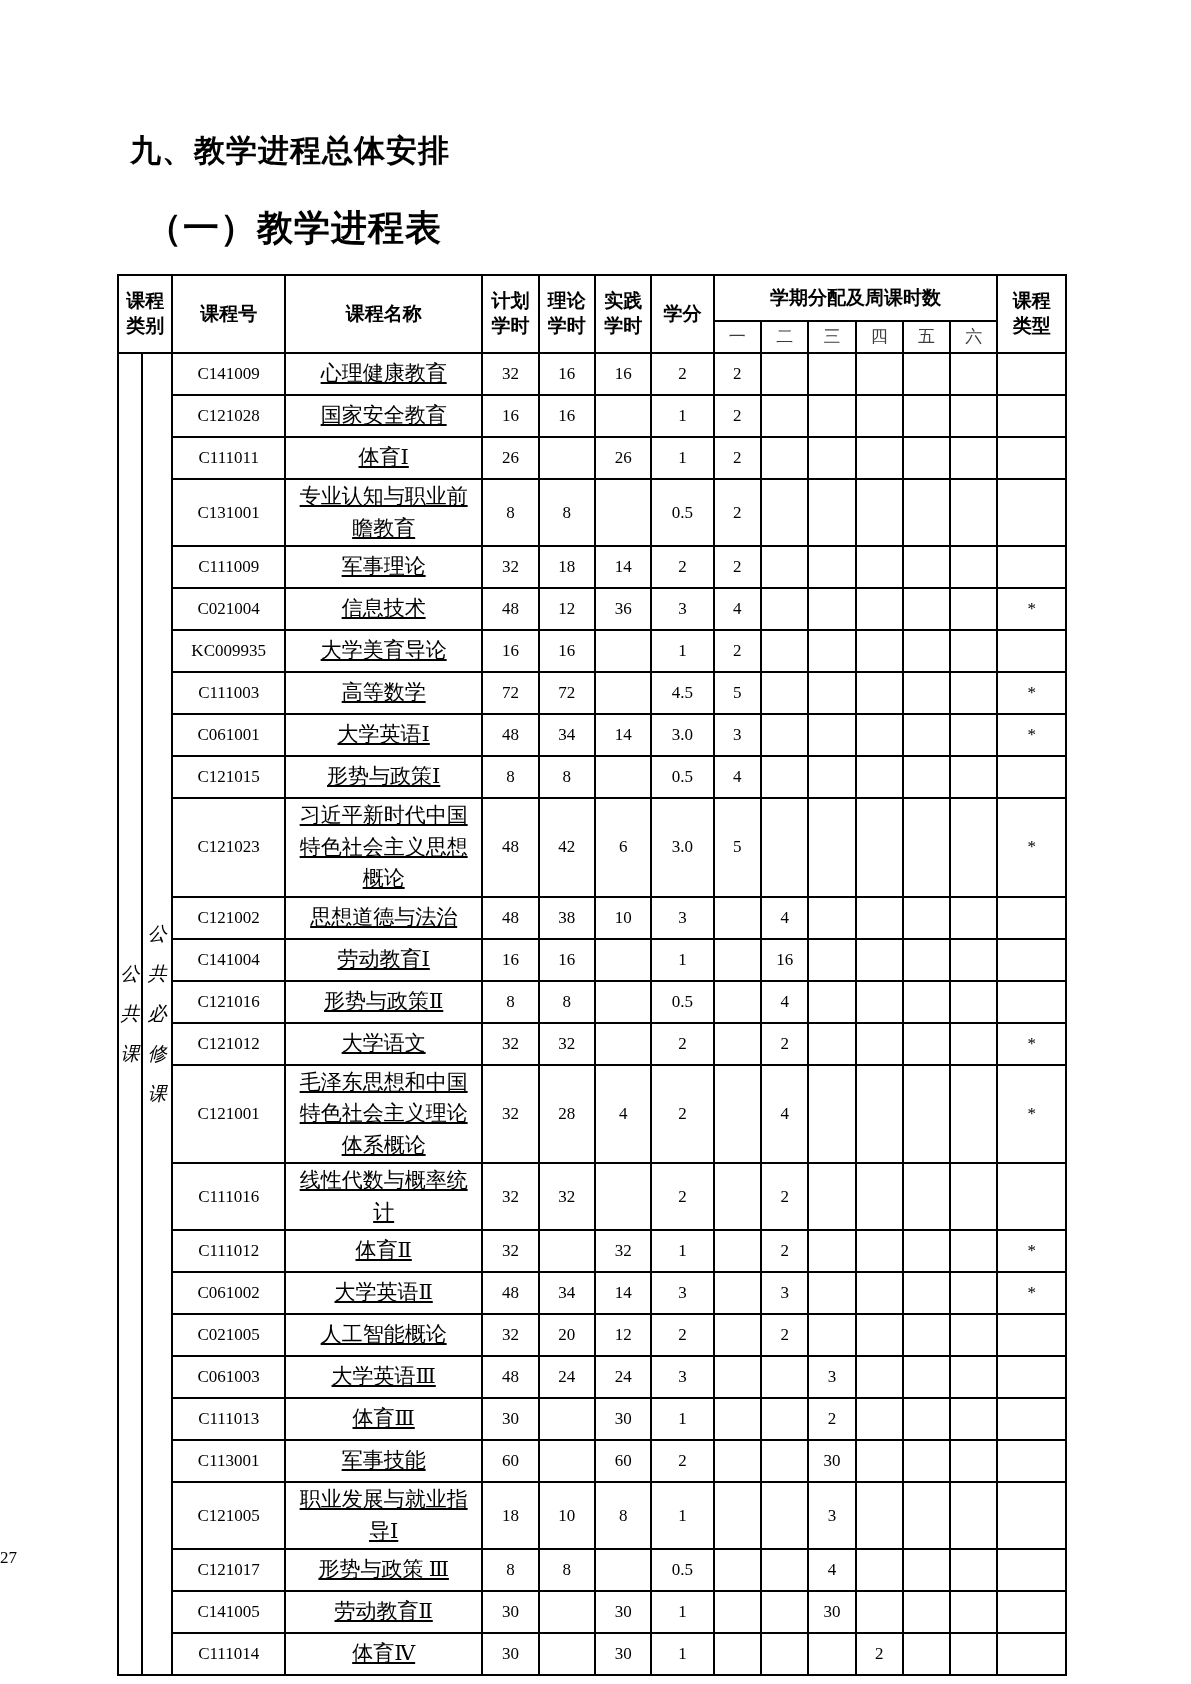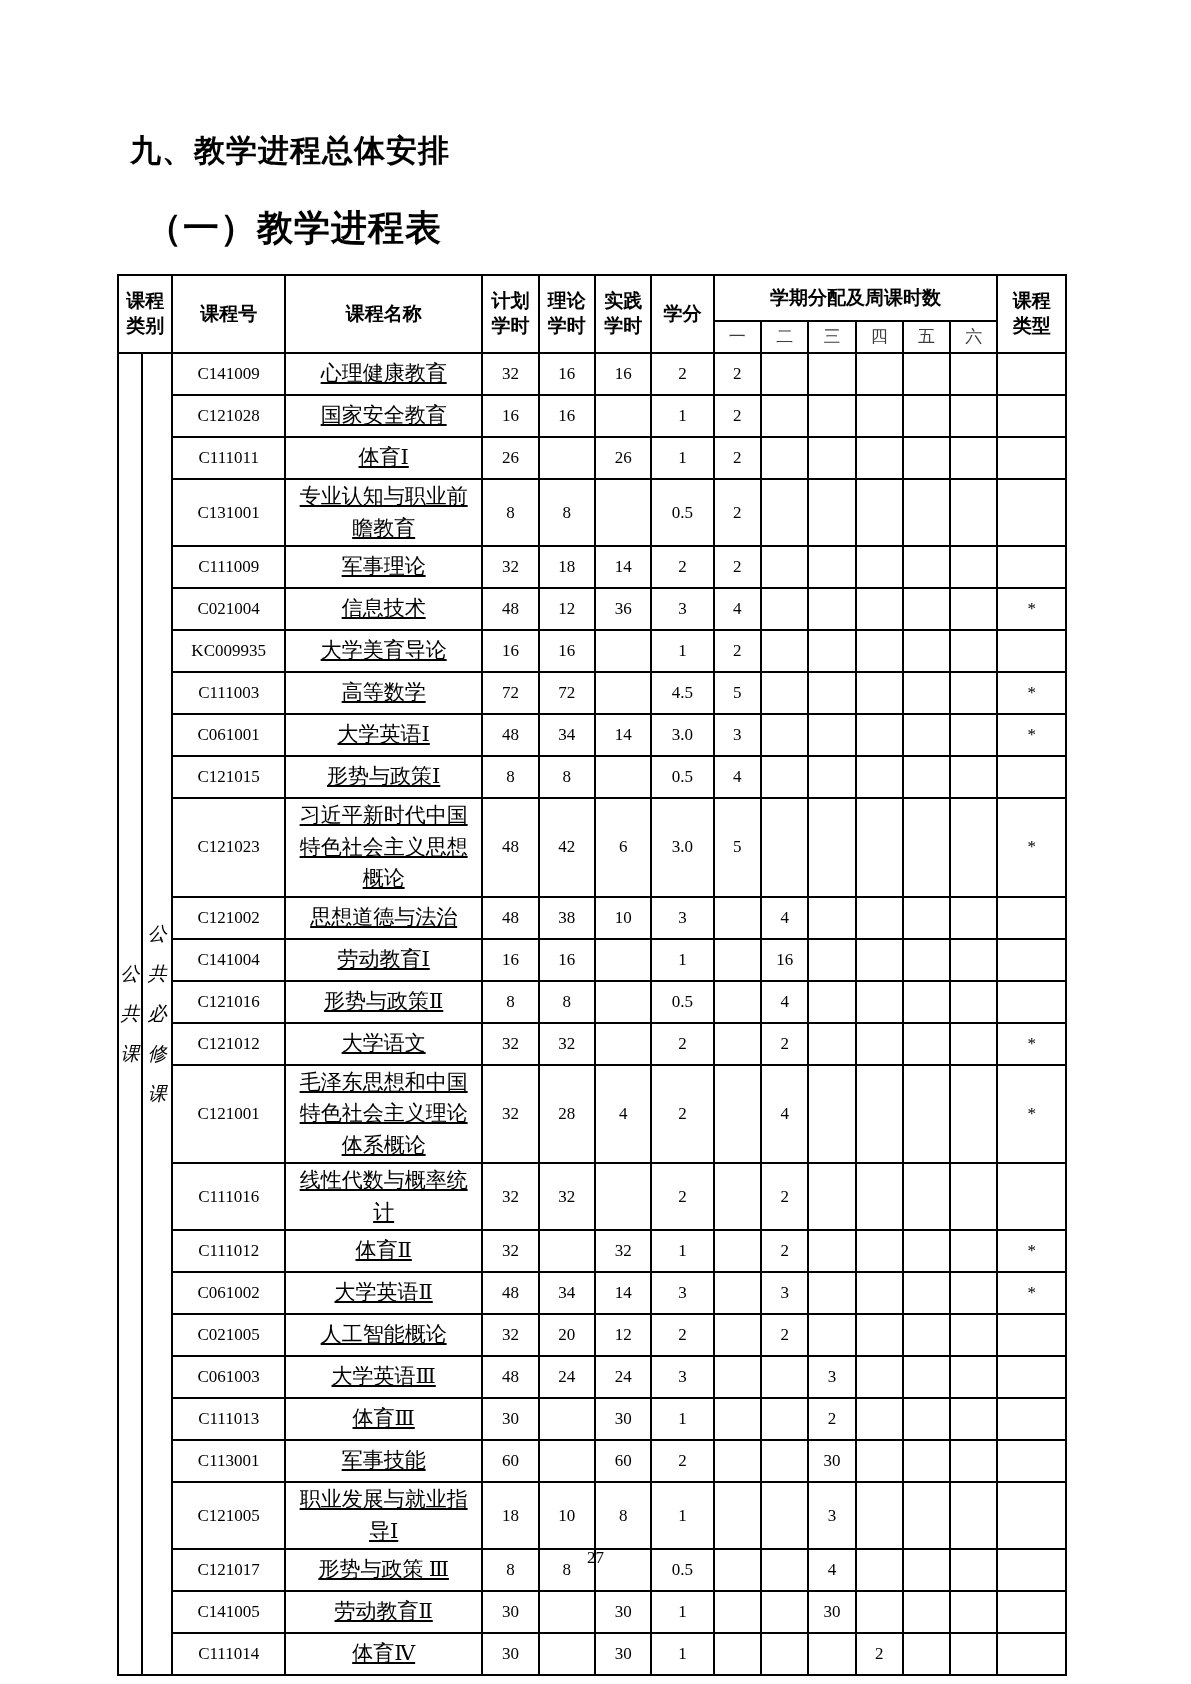--- a/index.html
+++ b/index.html
@@ -89,21 +89,21 @@
     word-break: break-all;
     line-height: 2.1;
     font-size: 19px;
     font-style: italic;
   }
   .page-number {
     position: absolute;
     top: 1548px;
     left: 0;
     width: 1191px;
-    text-align: center;
+    text-align: left;
     font-size: 17px;
   }
 </style>
 </head>
 <body>
 
 <div class="page">
 
   <h1 class="doc-title">九、教学进程总体安排</h1>
   <h2 class="doc-subtitle">（一）教学进程表</h2>

